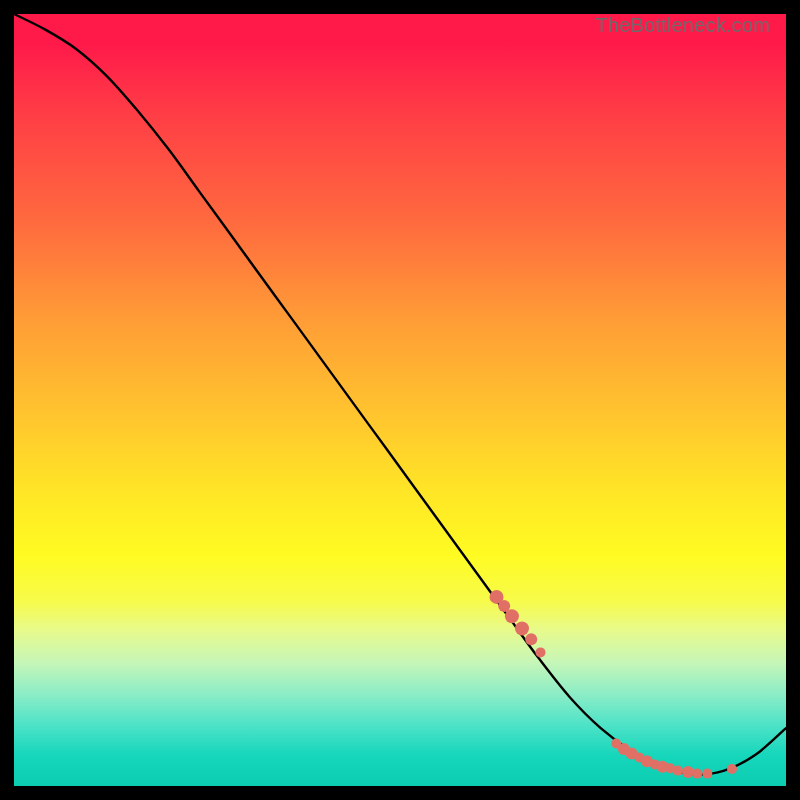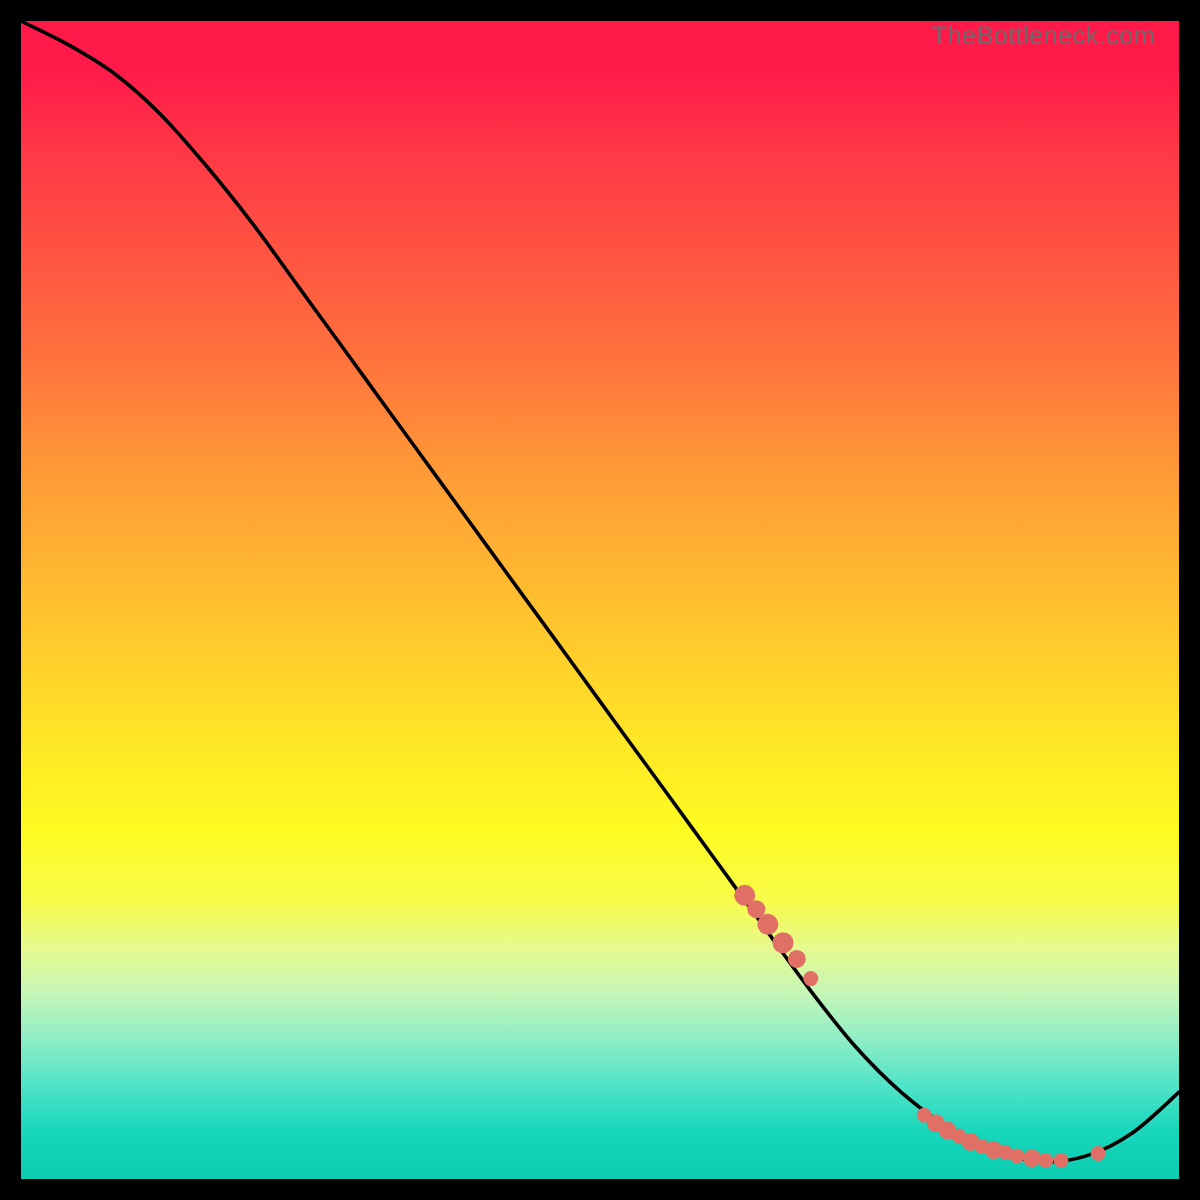--- a/index.html
+++ b/index.html
@@ -34,21 +34,21 @@
       #4fe3c8 92%,
       #16d6bb 96%,
       #0bcdb0 100%
     );
   }
   .watermark {
     position: absolute;
     top: 0px;
     right: 16px;
     color: #6b6b6b;
-    font-size: 17px;
+    font-size: 20px;
     font-weight: 500;
     letter-spacing: 0.2px;
     user-select: none;
   }
   svg.plot {
     position: absolute;
     left: 0;
     top: 0;
     width: 772px;
     height: 772px;

